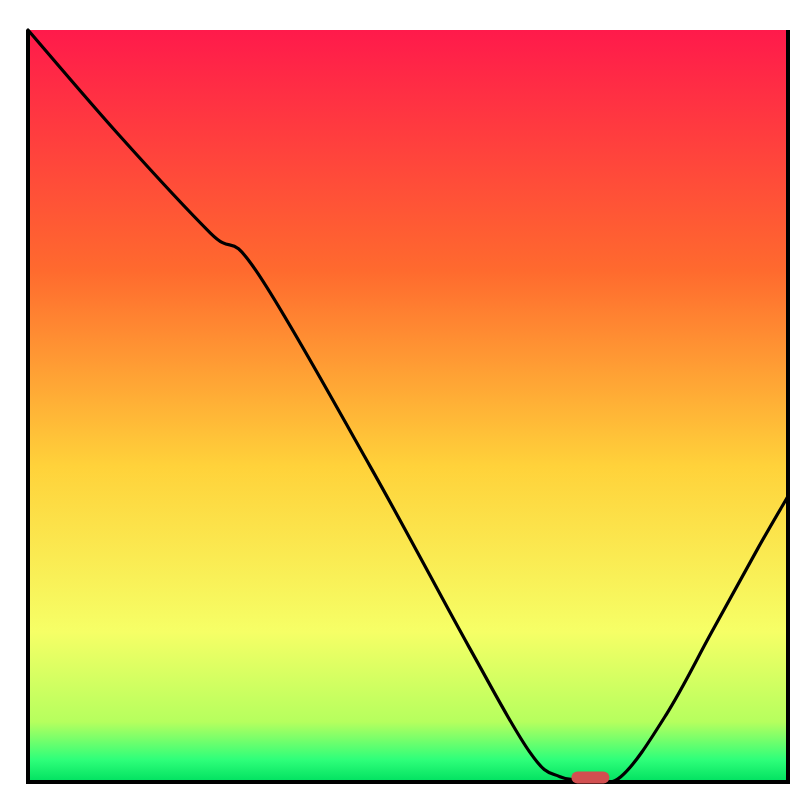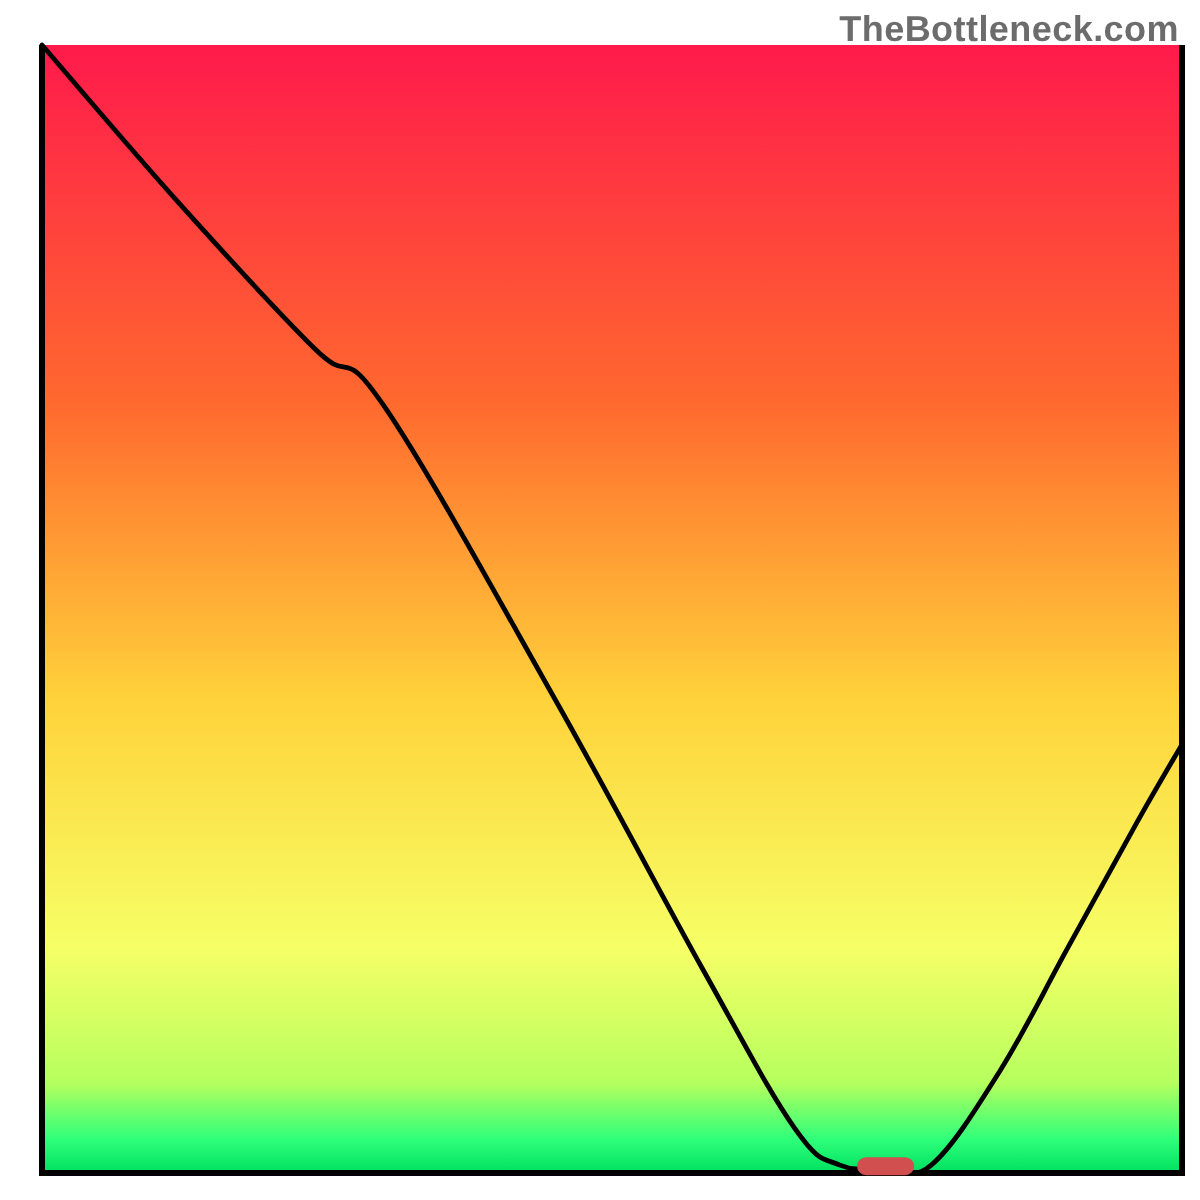--- a/index.html
+++ b/index.html
@@ -28,21 +28,20 @@
   }
   svg {
     display: block;
   }
 </style>
 </head>
 <body>
 
 <div class="stage">
 
-  <div class="watermark">TheBottleneck.com</div>
 
   <svg id="chart-svg" width="800" height="800" viewBox="0 0 800 800">
     <defs>
       <linearGradient id="bg-grad" x1="0" y1="0" x2="0" y2="1">
         <stop id="g0" offset="0%" stop-color="#ff1a4b"></stop>
         <stop id="g1" offset="32%" stop-color="#ff6a2e"></stop>
         <stop id="g2" offset="58%" stop-color="#ffd23a"></stop>
         <stop id="g3" offset="80%" stop-color="#f6ff66"></stop>
         <stop id="g4" offset="92%" stop-color="#b6ff5e"></stop>
         <stop id="g5" offset="97%" stop-color="#2fff7a"></stop>

